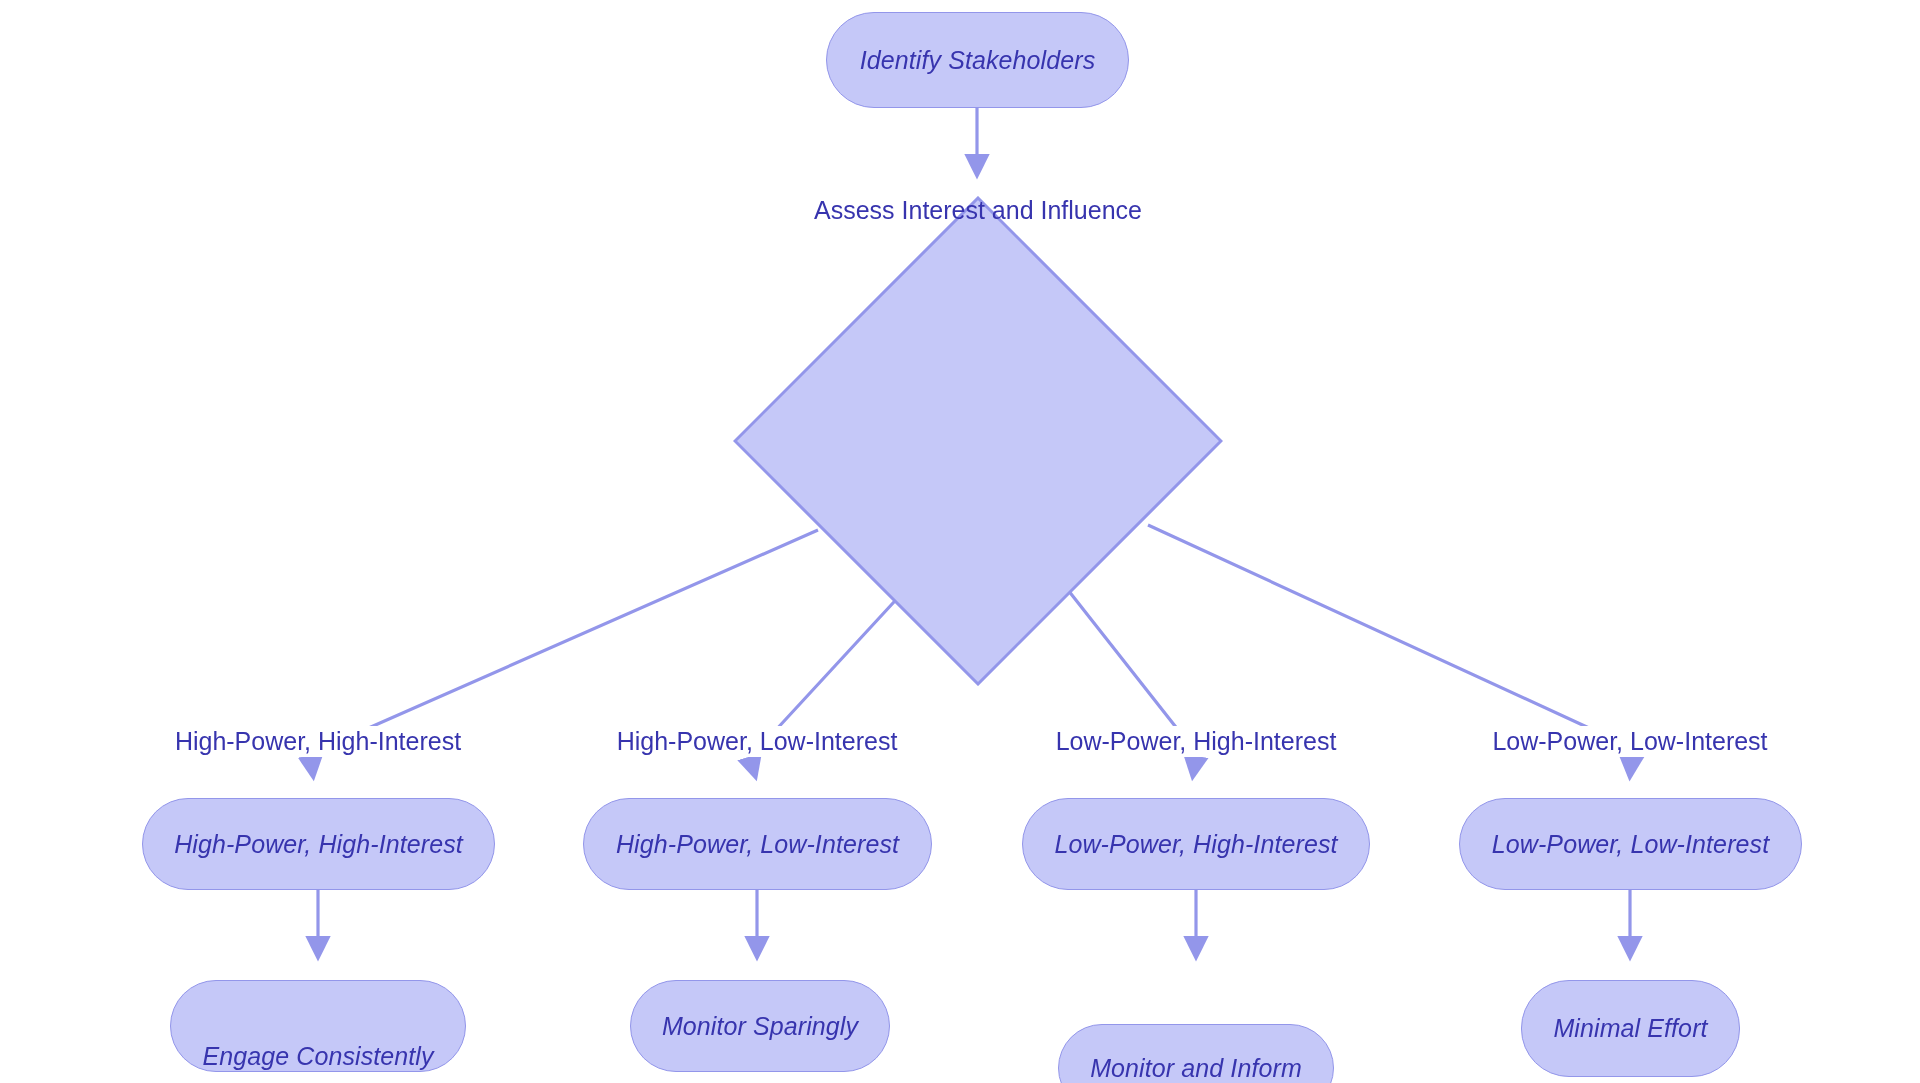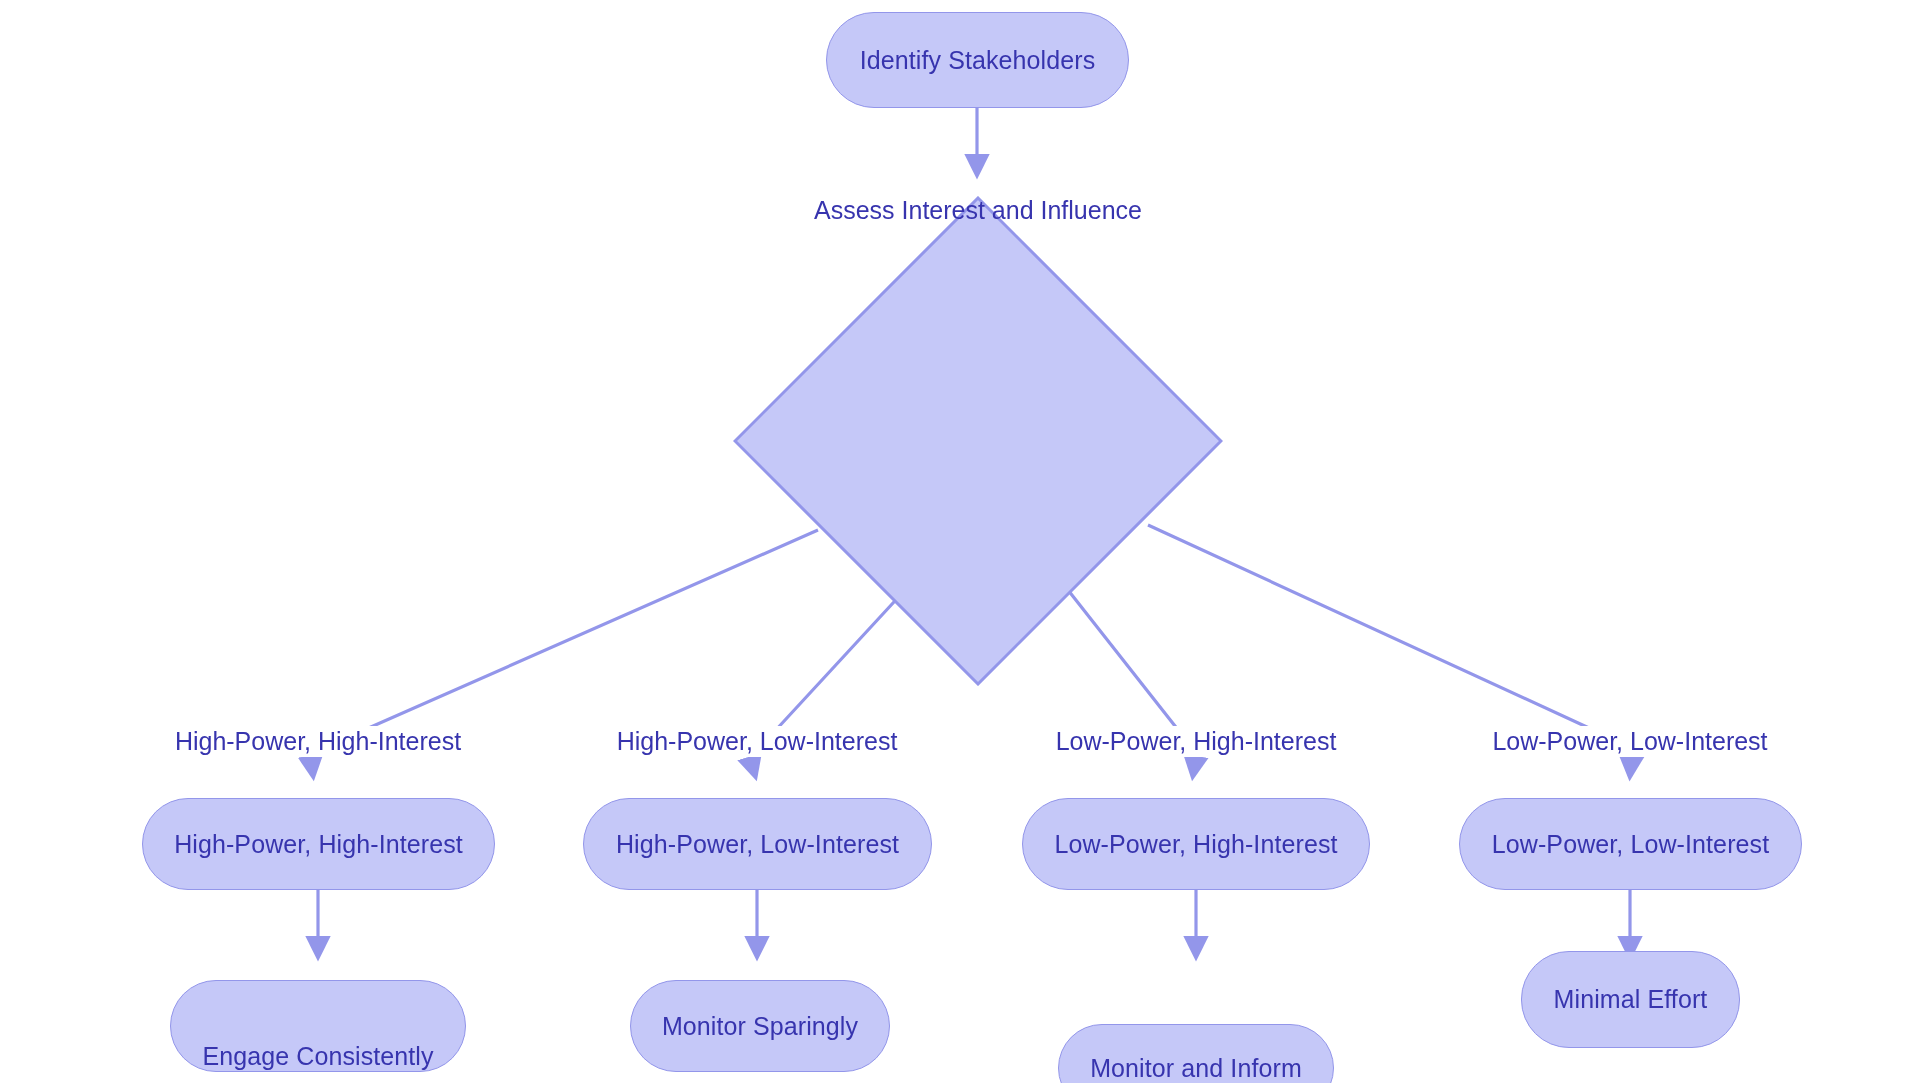--- a/index.html
+++ b/index.html
@@ -33,20 +33,21 @@
     text-align: center;
     background: #c5c8f8;
     border: 1.6px solid #9396ea;
     border-radius: 48px;
     color: #3734ae;
     font-size: 25px;
     font-family: "Liberation Sans", sans-serif;
     letter-spacing: 0.1px;
     white-space: nowrap;
     z-index: 3;
+    font-style: italic;
   }
   .decision-wrap {
     position: absolute;
     z-index: 3;
     display: flex;
     align-items: flex-start;
     justify-content: center;
   }
   .decision-shape {
     position: absolute;
@@ -139,17 +140,17 @@
 
   <div class="node" style="left:170px; top:980px; width:296px; height:92px;align-items:flex-end;">
     <span>Engage Consistently</span>
   </div>
   <div class="node" style="left:630px; top:980px; width:260px; height:92px;">
     <span>Monitor Sparingly</span>
   </div>
   <div class="node" style="left:1058px; top:1024px; width:276px; height:88px;">
     <span>Monitor and Inform</span>
   </div>
-  <div class="node" style="left:1521px; top:951px; width:219px; height:97px;">
+  <div class="node" style="left:1521px; top:980px; width:219px; height:97px;">
     <span>Minimal Effort</span>
   </div>
 
 </div>
 
 </body></html>

